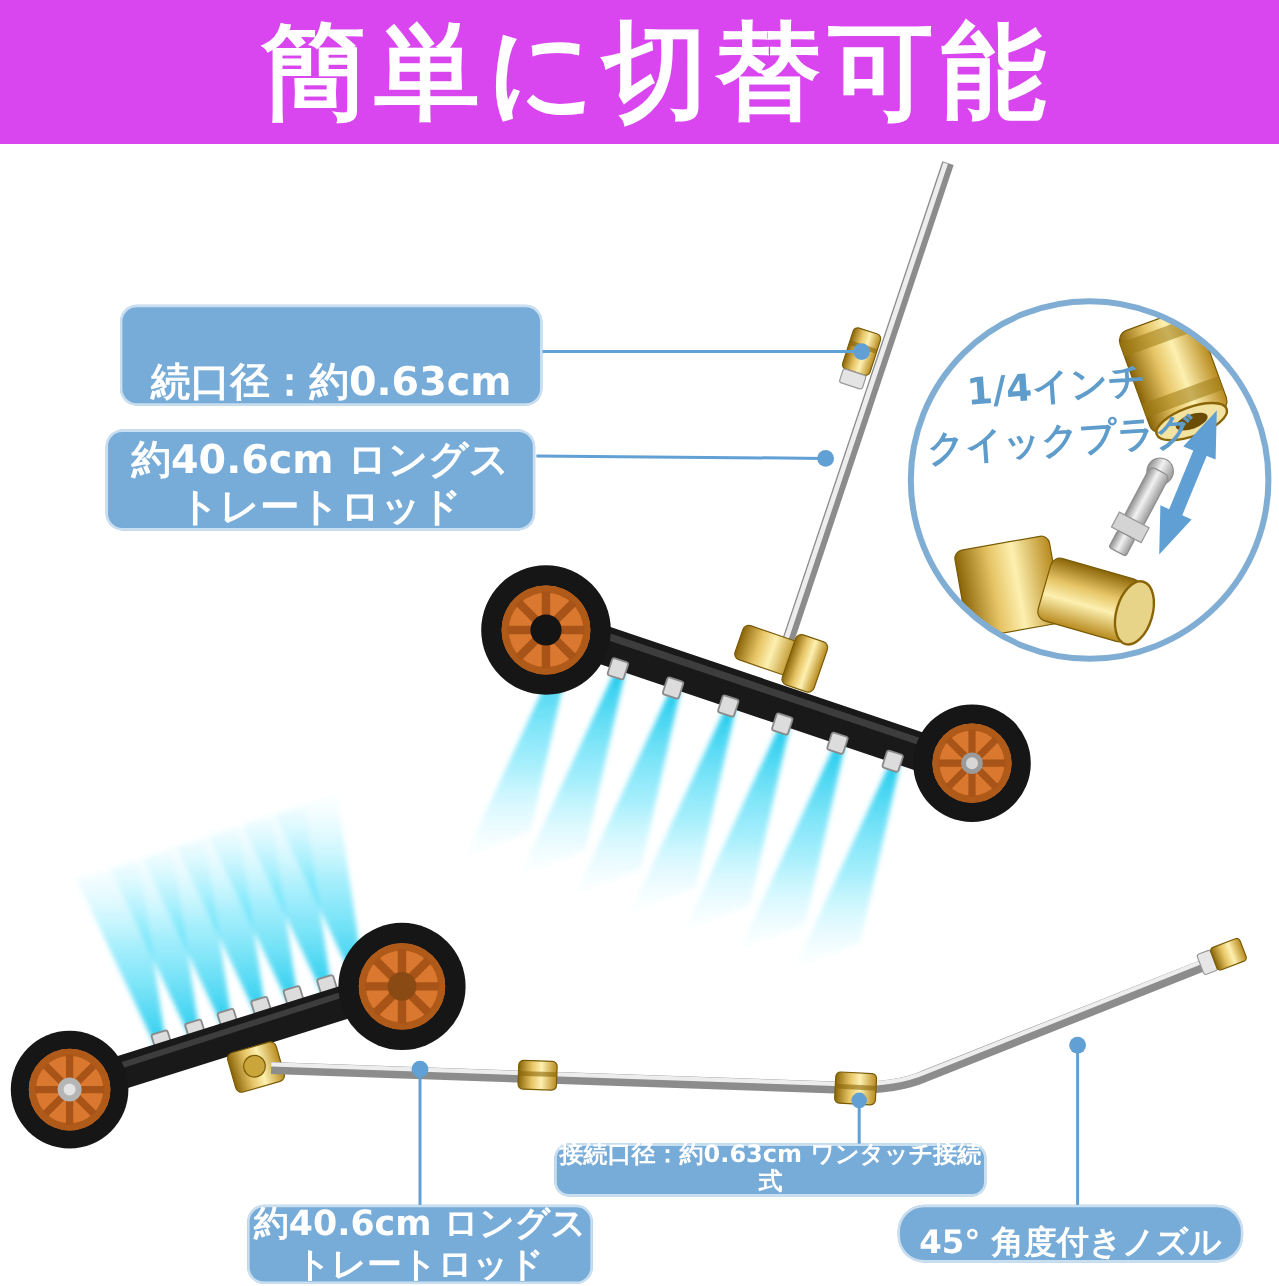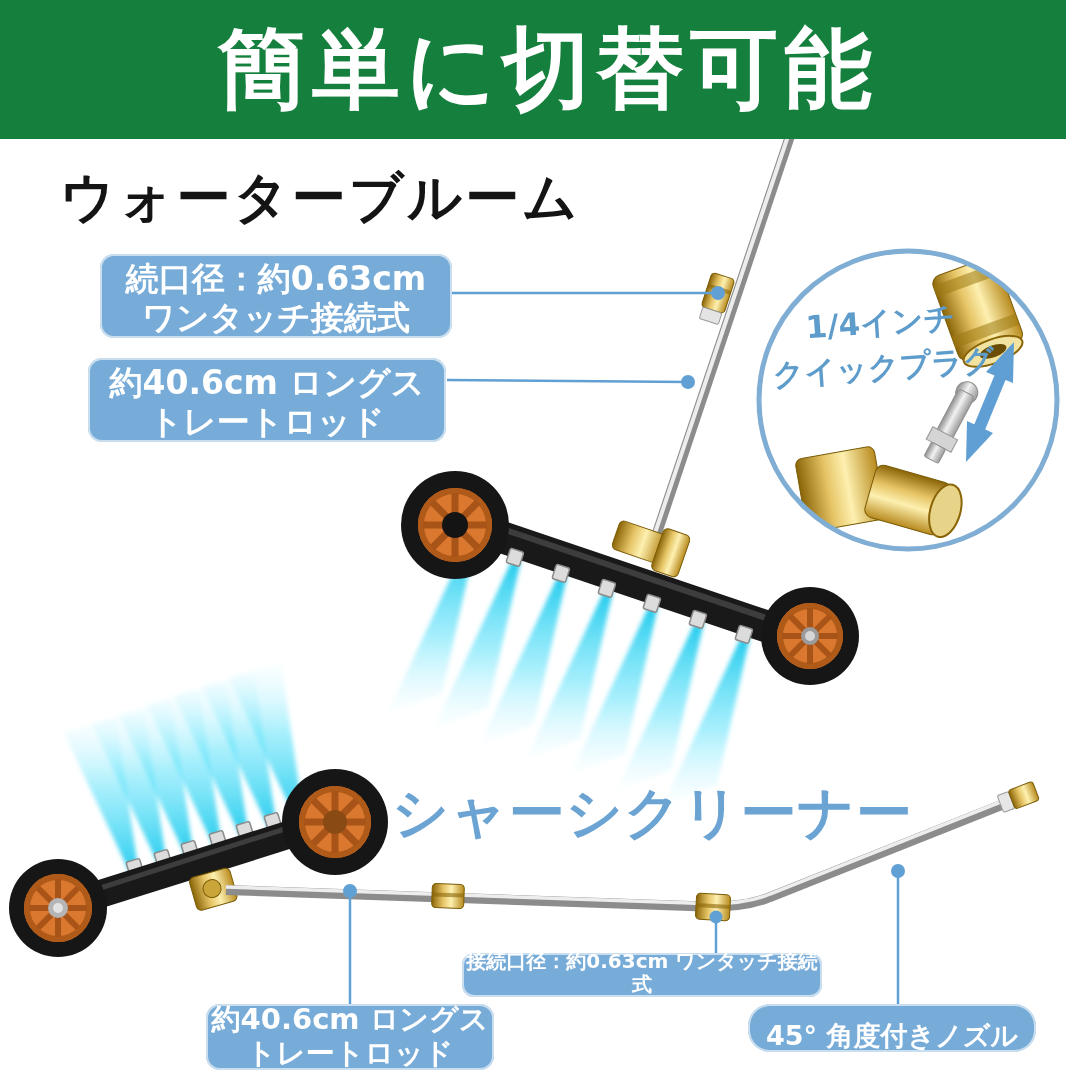--- a/index.html
+++ b/index.html
@@ -1,19 +1,19 @@
 <!DOCTYPE html>
 <html><head>
 <meta charset="utf-8">
 <style>
   html,body{margin:0;padding:0;background:#fff;}
   #stage{position:relative;width:1066px;height:1072px;overflow:hidden;background:#fff;
          font-family:"DejaVu Sans","Liberation Sans",sans-serif;}
   svg{position:absolute;left:0;top:0;}
-  .banner{position:absolute;left:0;top:0;width:1066px;height:139px;background:#15803d;
+  .banner{position:absolute;left:0;top:0;width:1066px;height:120px;background:#d946ef;
           display:flex;align-items:center;justify-content:center;}
   .banner-text{color:#fff;font-size:88px;font-weight:900;letter-spacing:6px;padding-left:30px;white-space:nowrap;}
   .ptitle{position:absolute;left:60px;top:162px;color:#141414;font-size:54px;font-weight:900;letter-spacing:3px;white-space:nowrap;}
   .bluebox{position:absolute;background:#78ACD8;border-radius:14px;color:#fff;font-weight:800;
            display:flex;flex-direction:column;align-items:center;justify-content:flex-end;
            text-align:center;line-height:1.18;box-shadow:0 0 0 2px rgba(255,255,255,.6) inset;}
   .box-conn1{left:100px;top:254px;width:352px;height:84px;font-size:33px;}
   .box-rod1{left:88px;top:358px;width:358px;height:84px;font-size:33px;}
   .box-conn2{left:462px;top:953px;width:360px;height:44px;font-size:20px;border-radius:12px;}
   .box-rod2{left:206px;top:1004px;width:288px;height:66px;font-size:29px;}
@@ -277,38 +277,35 @@
         <circle cx="716" cy="917" r="6.5" stroke="none"></circle>
       <line x1="898" y1="871" x2="898" y2="1006"></line>
         <circle cx="898" cy="871" r="7" stroke="none"></circle>
     </g>
   </svg>
 
   <div class="banner">
     <span class="banner-text">簡単に切替可能</span>
   </div>
 
-  <div class="ptitle">ウォーターブルーム</div>
 
   <div class="bluebox box-conn1">
     <div>続口径：約0.63cm</div>
-    <div>ワンタッチ接続式</div>
   </div>
 
   <div class="bluebox box-rod1">
     <div>約40.6cm ロングス</div>
     <div>トレートロッド</div>
   </div>
 
   <div class="inset-label">
     <div>1/4インチ</div>
     <div>クイックプラグ</div>
   </div>
 
-  <div class="subtitle">シャーシクリーナー</div>
 
   <div class="bluebox box-conn2">
     <div>接続口径：約0.63cm ワンタッチ接続式</div>
   </div>
 
   <div class="bluebox box-rod2">
     <div>約40.6cm ロングス</div>
     <div>トレートロッド</div>
   </div>
 

